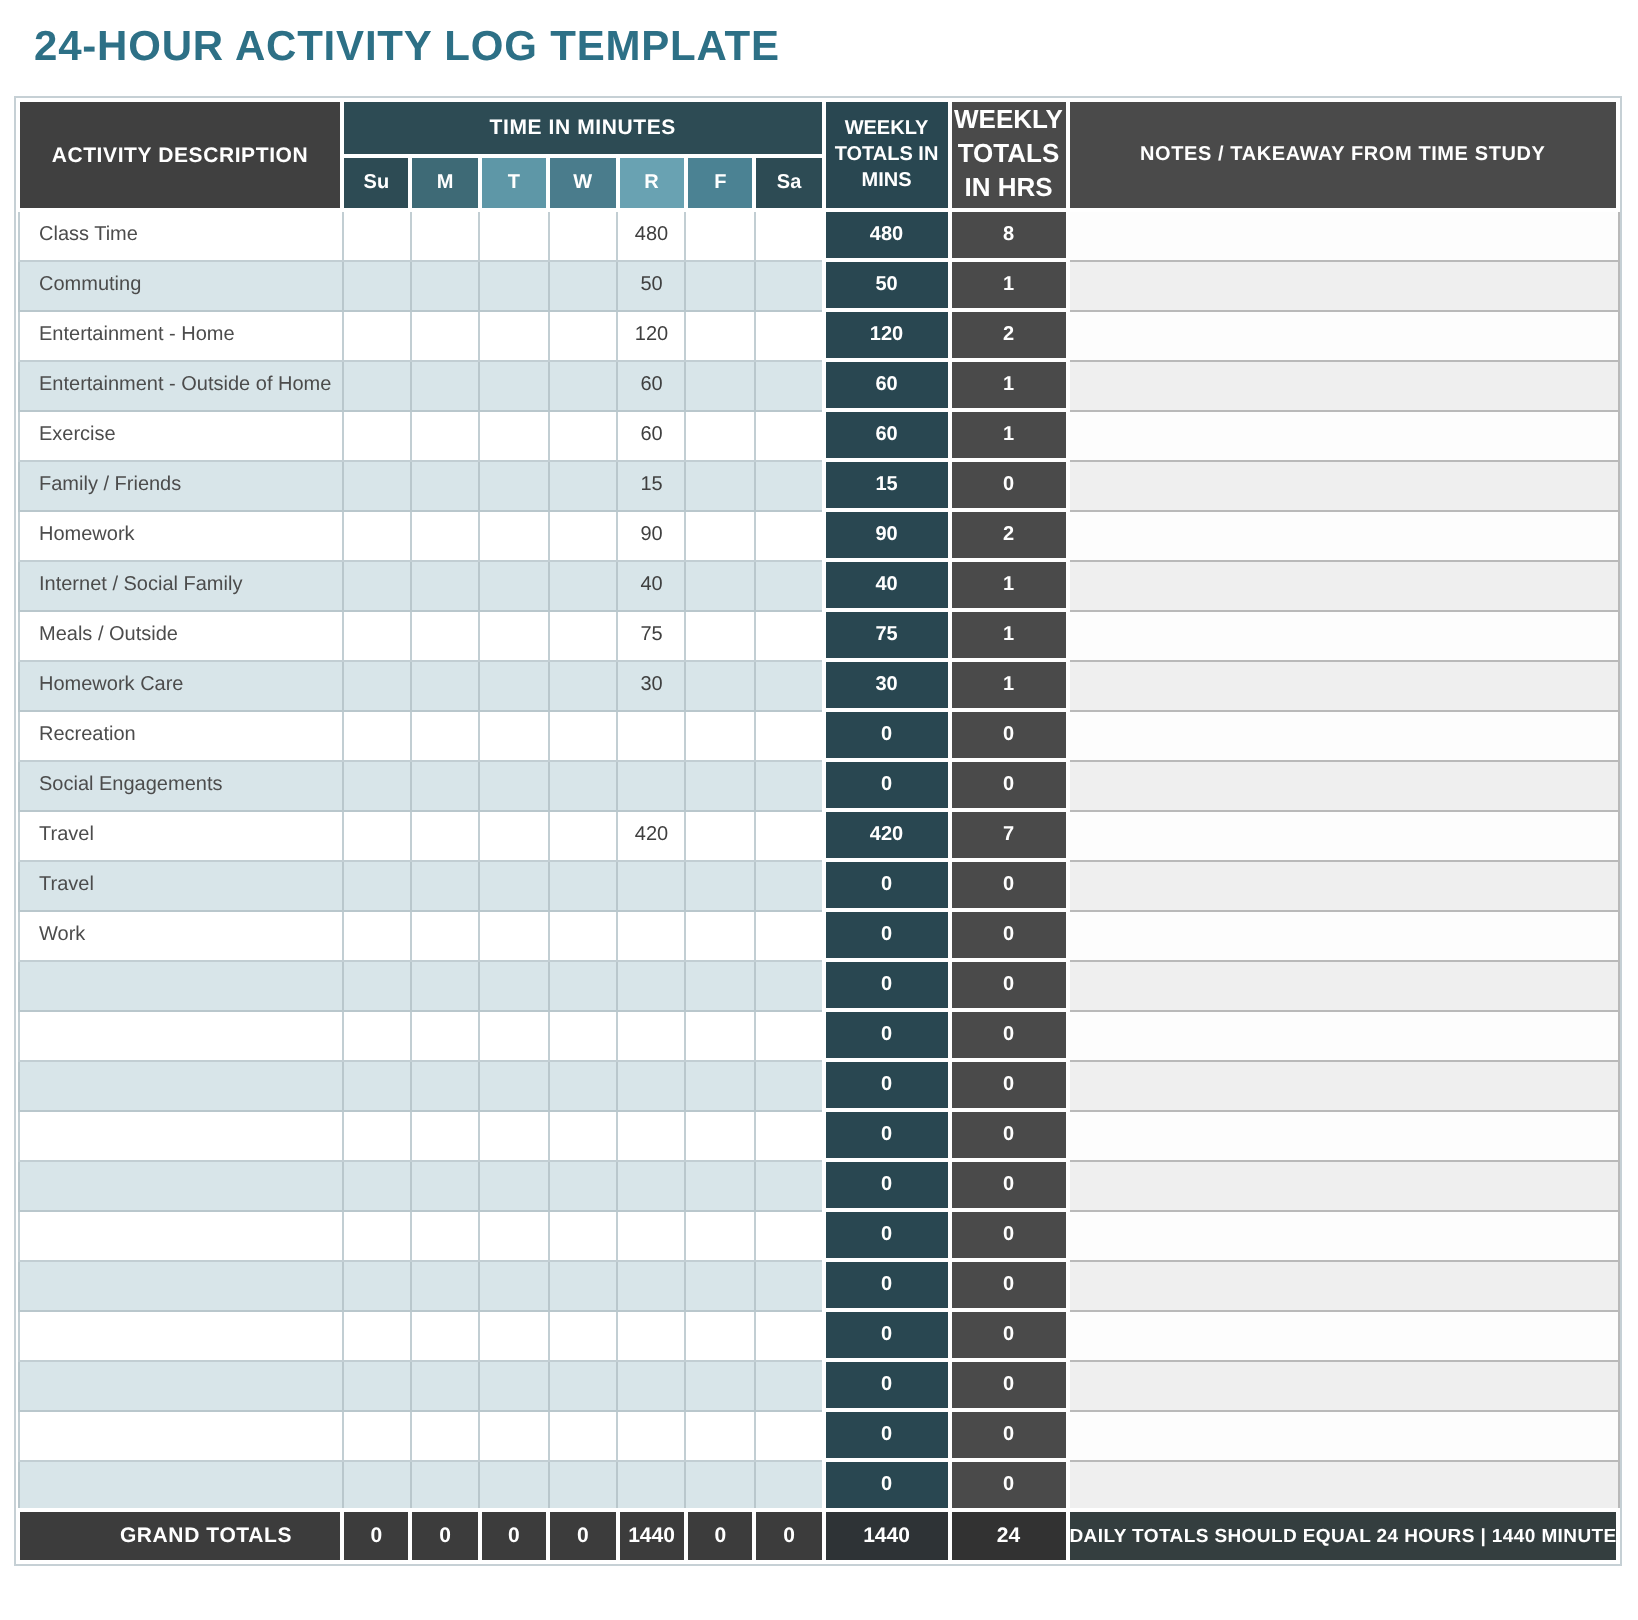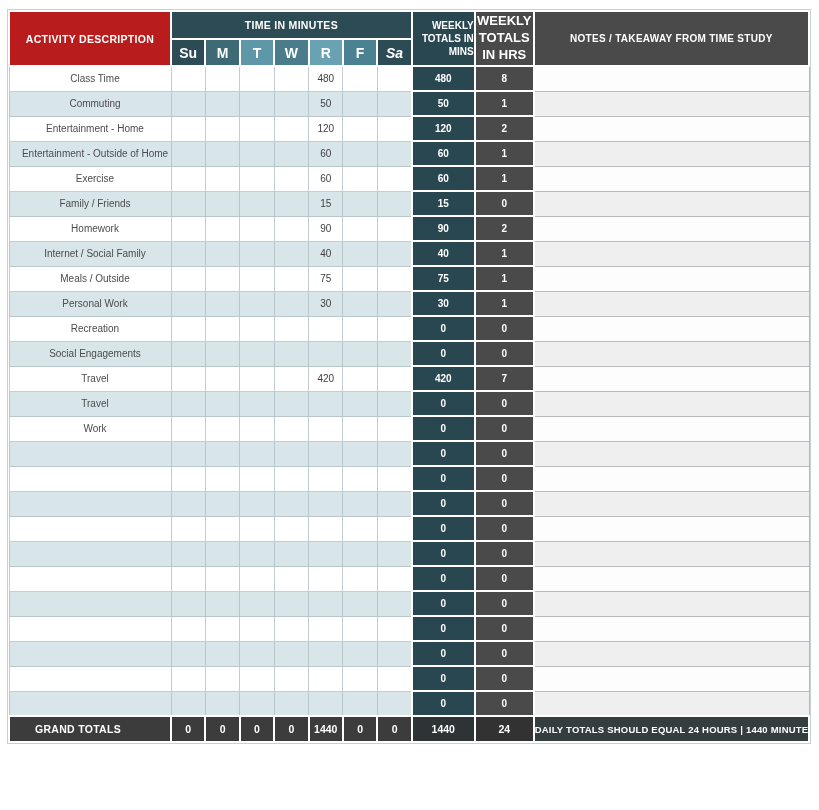--- a/index.html
+++ b/index.html
@@ -2,45 +2,46 @@
 <html><head>
 <meta charset="utf-8">
 <style>
   * { margin:0; padding:0; box-sizing:border-box; }
   html,body { width:819px; height:810px; background:#ffffff; font-family:"Liberation Sans", sans-serif; }
   .page { padding:10px 9px 0 8px; }
   .page-title { font-size:21px; font-weight:bold; color:#2d7086; letter-spacing:0.4px; margin:2px 0 13px 9px; }
   table { border-collapse:collapse; table-layout:fixed; width:802px; outline:1px solid #c6d0d5; }
   th, td { overflow:hidden; white-space:nowrap; }
   thead th { color:#fff; font-weight:bold; border:2px solid #fff; text-align:center; vertical-align:middle; }
-  .h-activity { background:#b91c1c; font-size:10.5px; letter-spacing:0.3px; }
+  .h-activity { background:#404040; font-size:10.5px; letter-spacing:0.3px; }
   .h-timegroup { background:#2d4b54; font-size:10.5px; letter-spacing:0.3px; height:28px;margin-top:24px; }
-  .h-day { font-size:14px; height:27px; background:#2d4b54; }
-  .h-mins { background:#294751; font-size:10px; white-space:normal; line-height:1.3;text-align:right; }
+  .h-day { font-size:10px; height:27px; background:#2d4b54; }
+  .h-mins { background:#294751; font-size:10px; white-space:normal; line-height:1.3; }
   .h-hrs { background:#4a4a4a; font-size:13px; white-space:normal; line-height:1.3; }
   .h-notes { background:#4a4a4a; font-size:10px; letter-spacing:0.3px; }
   tbody td { height:25px; font-size:10px; color:#4c4c4c; border:1px solid #c2ced3; background:#ffffff; }
-  .cell-activity { padding-left:10px; text-align:center;margin-top:13px; }
+  .cell-activity { padding-left:10px; text-align:left;margin-top:13px; }
   .cell-day { text-align:center; color:#3f3f3f; }
   tbody tr.alt .cell-activity, tbody tr.alt .cell-day { background:#d8e5e9; border-color:#b9c7cc; }
   .cell-mins { background:#294751; color:#fff; font-weight:bold; text-align:center; border:2px solid #fff; }
   .cell-hrs  { background:#4a4a4a; color:#fff; font-weight:bold; text-align:center; border:2px solid #fff; }
   .cell-notes { background:#fdfdfd; border-color:#b9b9b9; }
   tbody tr.alt .cell-notes { background:#efefef; border-color:#b9b9b9; }
   tfoot td { height:26px; color:#fff; font-weight:bold; font-size:10.5px; border:2px solid #fff; text-align:center; vertical-align:middle; }
-  .g-label { background:#3c3c3c; padding-right:24px; letter-spacing:0.3px; }
+  .g-label { background:#3c3c3c; text-align:right; padding-right:24px; letter-spacing:0.3px; }
   .g-day   { background:#3c3c3c; }
   .g-mins  { background:#2e3336; }
   .g-hrs   { background:#323232;text-align:center; }
   .g-notes { background:#343e3f; font-size:9.5px; letter-spacing:0.2px; }
 </style>
 </head>
 <body>
 
 <div class="page">
+  <h1 class="page-title">24-HOUR ACTIVITY LOG TEMPLATE</h1>
 
   <table>
     <colgroup>
       <col style="width:162px">
       <col style="width:34.4px">
         <col style="width:34.4px">
         <col style="width:34.4px">
         <col style="width:34.4px">
         <col style="width:34.4px">
         <col style="width:34.4px">
@@ -57,21 +58,21 @@
         <th class="h-hrs" rowspan="2">WEEKLY TOTALS IN HRS</th>
         <th class="h-notes" rowspan="2">NOTES / TAKEAWAY FROM TIME STUDY</th>
       </tr>
       <tr>
         <th class="h-day" style="background: rgb(45, 75, 84);">Su</th>
         <th class="h-day" style="background: rgb(62, 106, 118);">M</th>
         <th class="h-day" style="background: rgb(94, 151, 167);">T</th>
         <th class="h-day" style="background: rgb(74, 124, 140);">W</th>
         <th class="h-day" style="background: rgb(105, 162, 178);">R</th>
         <th class="h-day" style="background: rgb(75, 130, 147);">F</th>
-        <th class="h-day" style="background: rgb(45, 75, 84); font-style: italic;">Sa</th>
+        <th class="h-day" style="background: rgb(45, 75, 84);">Sa</th>
       </tr>
     </thead>
     <tbody>
         <tr>
           <td class="cell-activity">Class Time</td>
           <td class="cell-day"></td>
           <td class="cell-day"></td>
           <td class="cell-day"></td>
           <td class="cell-day"></td>
           <td class="cell-day">480</td>
@@ -179,21 +180,21 @@
           <td class="cell-day"></td>
           <td class="cell-day"></td>
           <td class="cell-day">75</td>
           <td class="cell-day"></td>
           <td class="cell-day"></td>
           <td class="cell-mins">75</td>
           <td class="cell-hrs">1</td>
           <td class="cell-notes"></td>
         </tr>
         <tr class="alt">
-          <td class="cell-activity">Personal Work</td>
+          <td class="cell-activity">Homework Care</td>
           <td class="cell-day"></td>
           <td class="cell-day"></td>
           <td class="cell-day"></td>
           <td class="cell-day"></td>
           <td class="cell-day">30</td>
           <td class="cell-day"></td>
           <td class="cell-day"></td>
           <td class="cell-mins">30</td>
           <td class="cell-hrs">1</td>
           <td class="cell-notes"></td>

